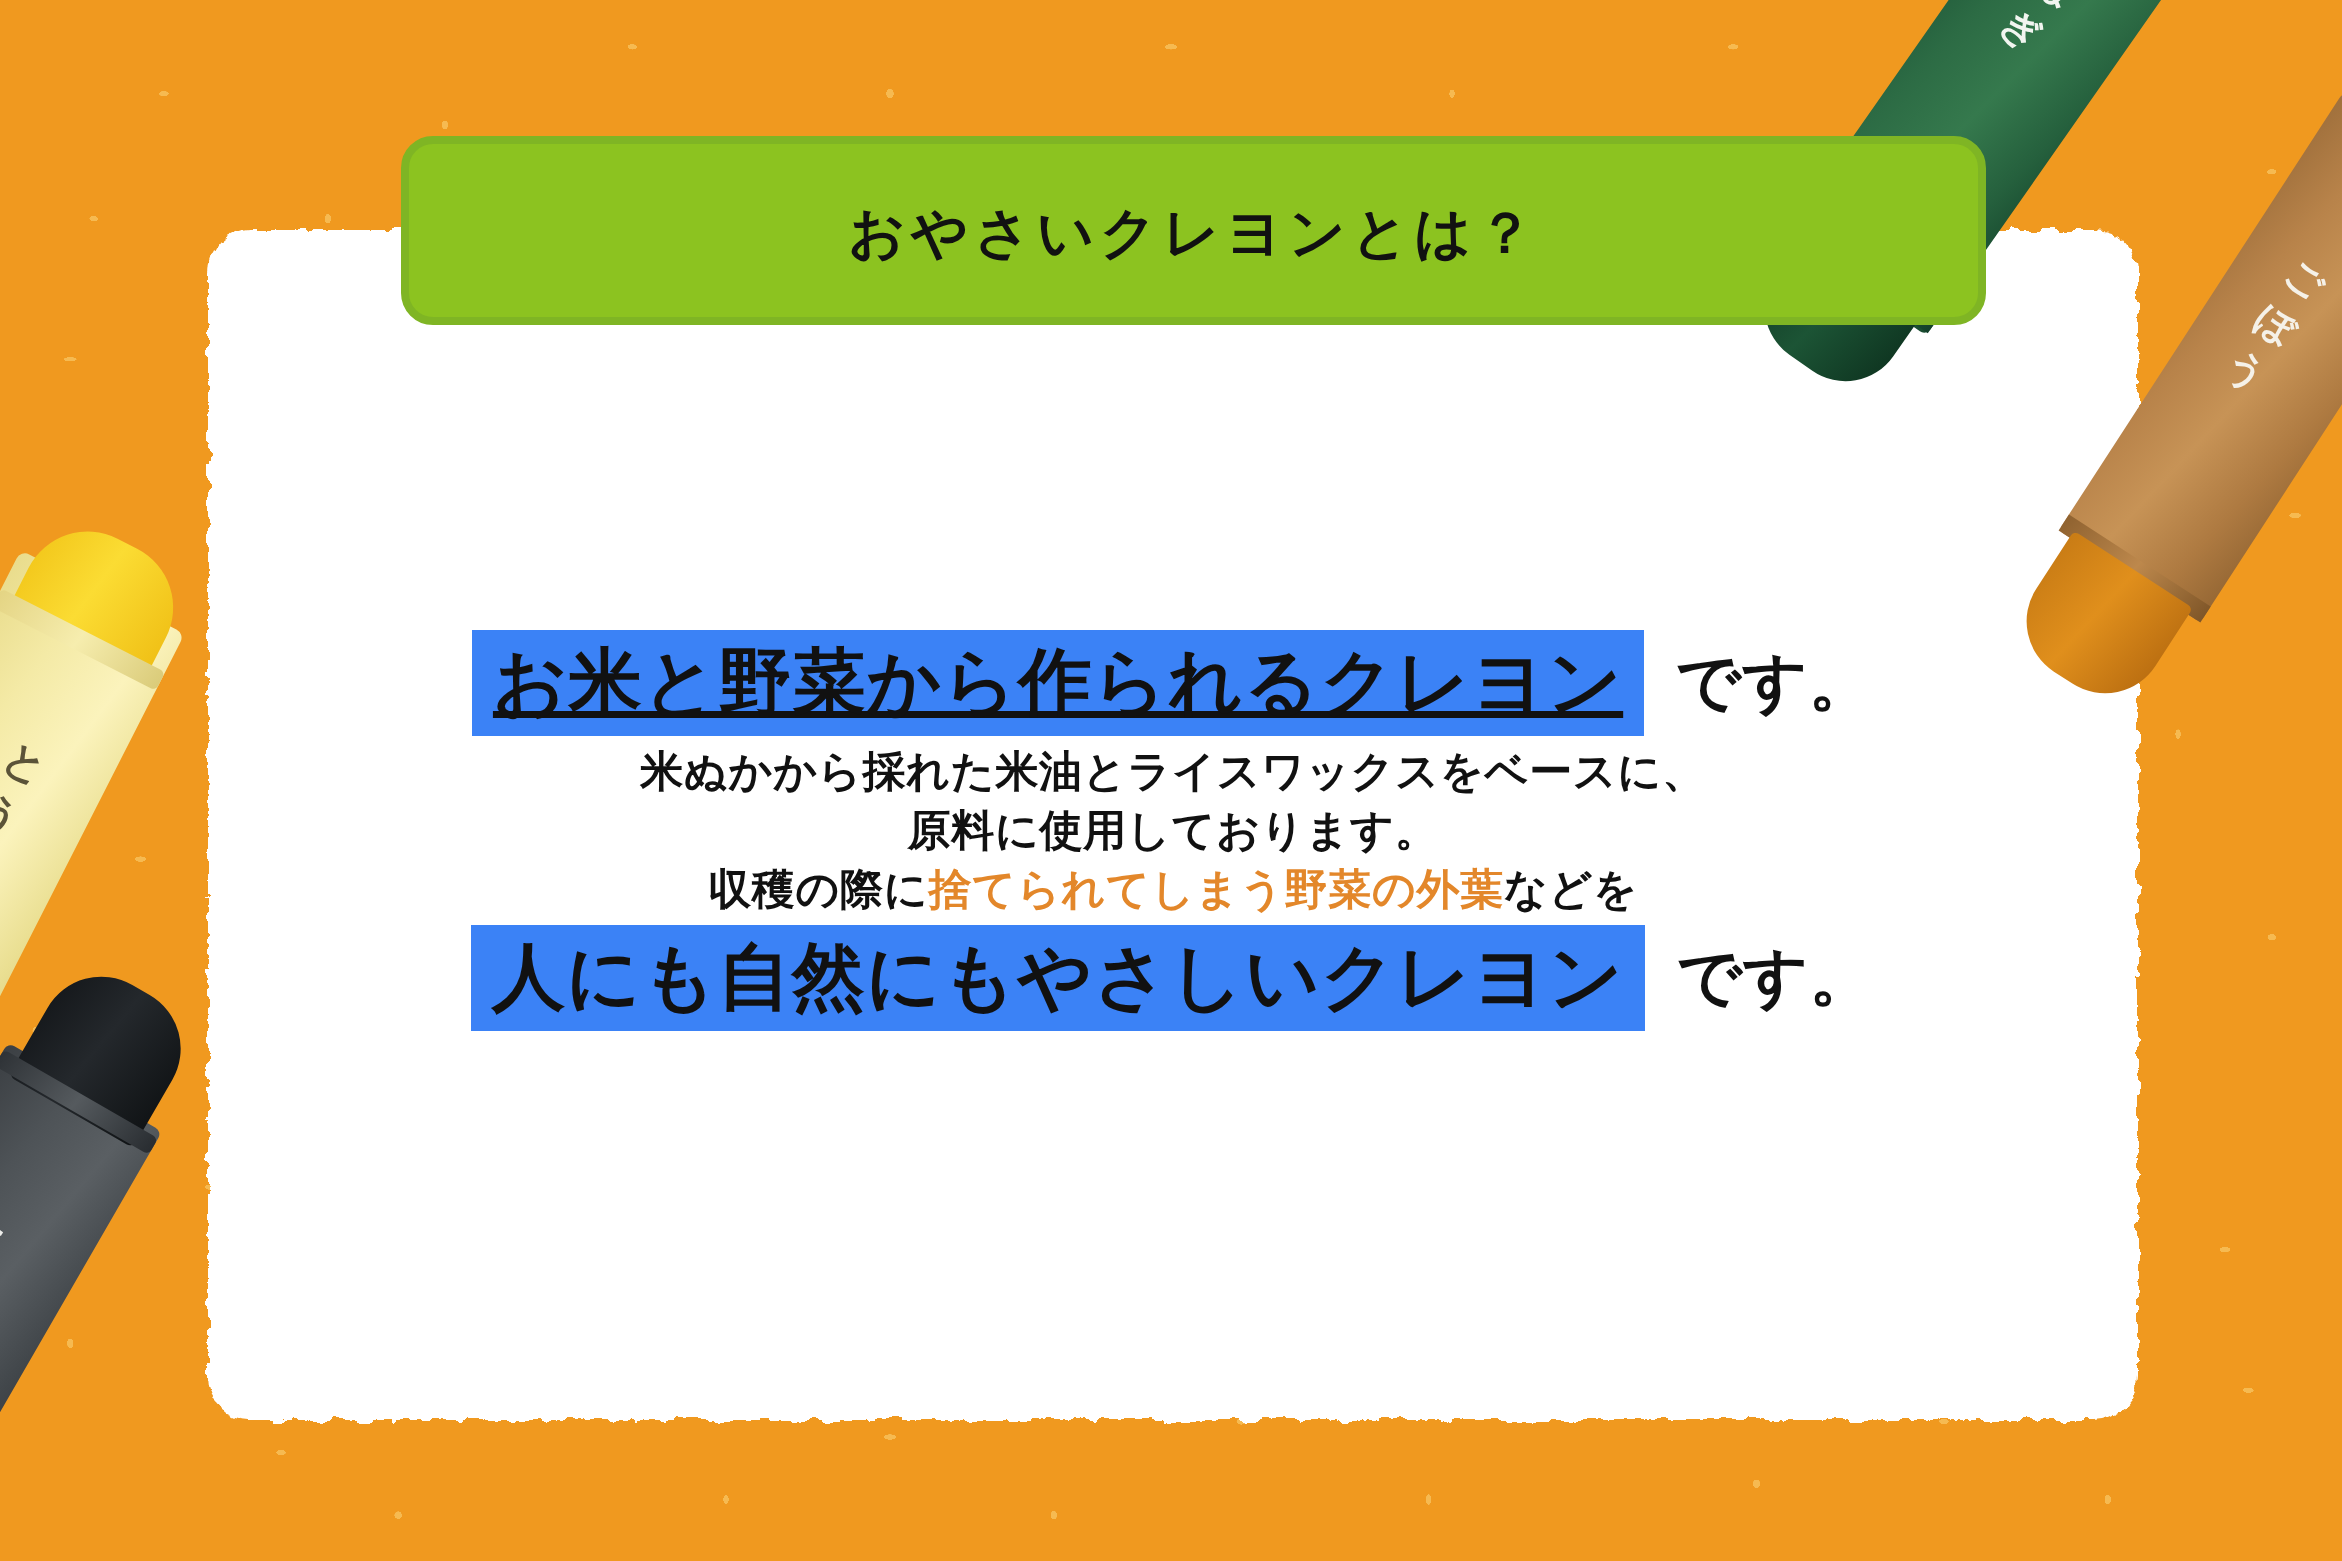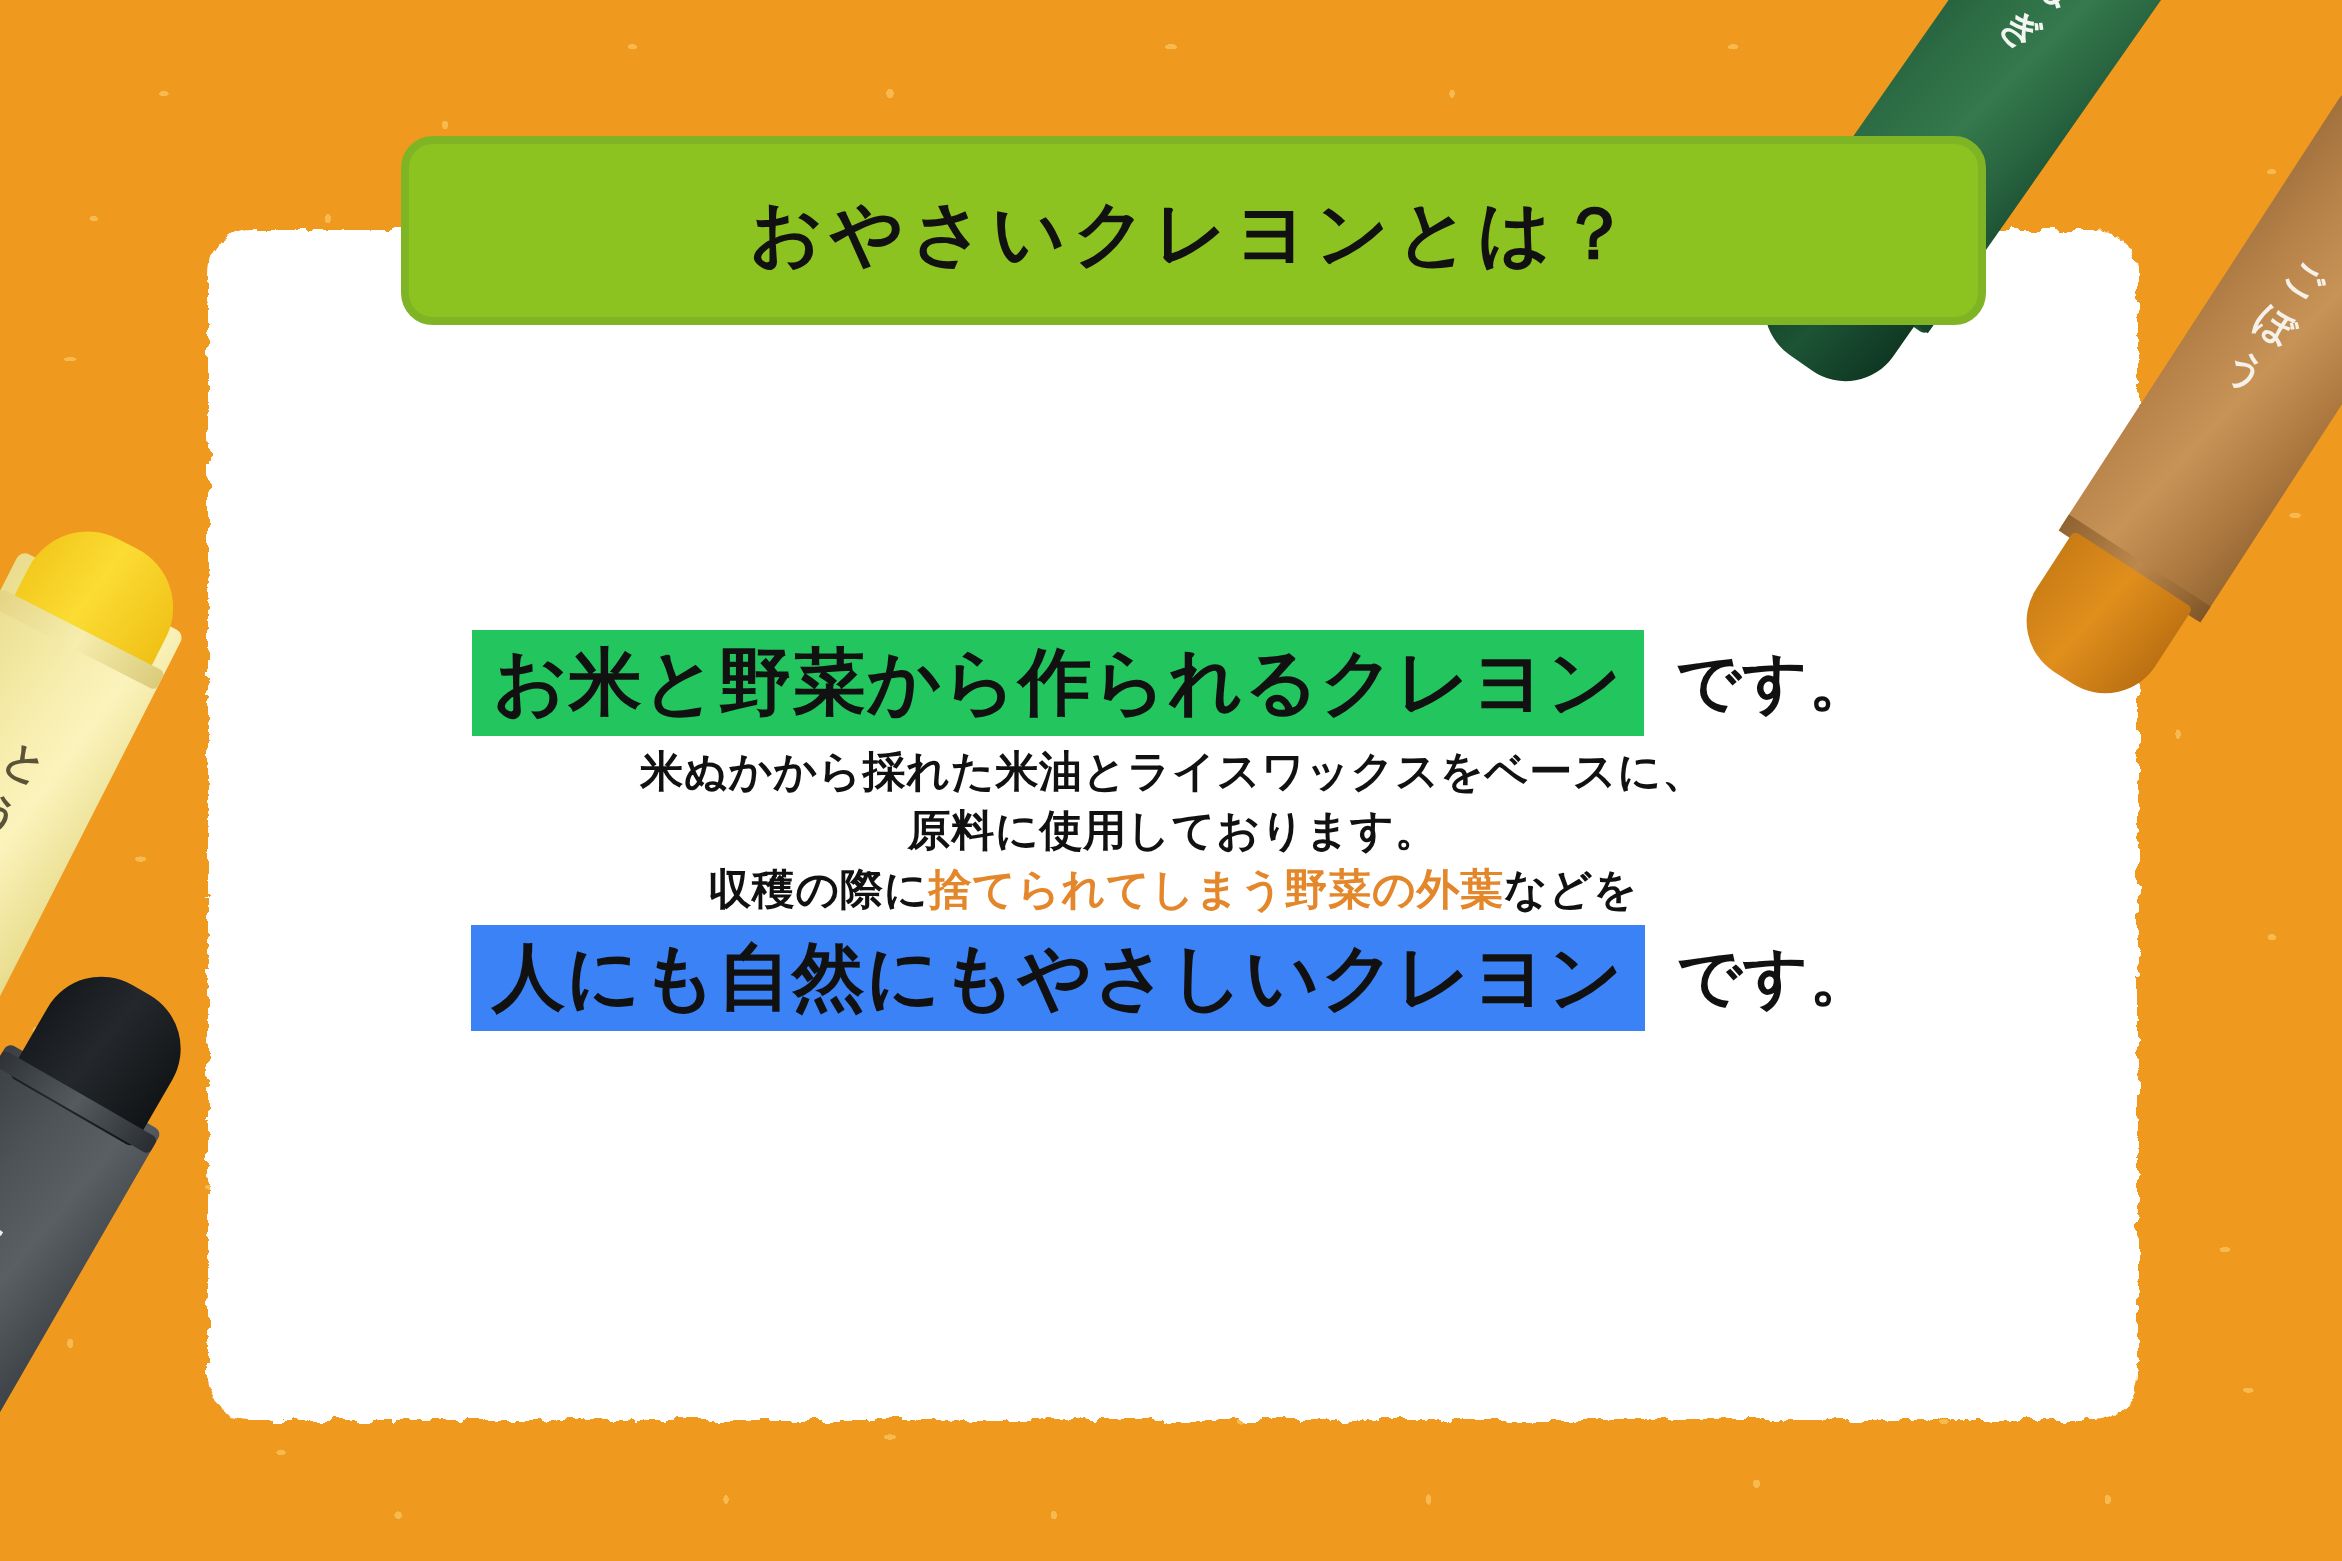--- a/index.html
+++ b/index.html
@@ -78,21 +78,21 @@
     left:401px;top:136px;
     width:1585px;height:189px;
     background:#8CC320;
     border:8.4px solid #7FB524;
     box-sizing:border-box;
     border-radius:32px;
     display:flex;align-items:center;justify-content:center;
   }
   .title-text{
     font-family:"DejaVu Sans","Liberation Sans",sans-serif;
-    font-size:72px;
+    font-size:56px;
     font-weight:700;
     color:#111111;
     letter-spacing:.10em;
     line-height:1;
     white-space:nowrap;
     transform:translateY(1.9px);
   }
 
   
   .body{
@@ -114,23 +114,24 @@
     font-family:"DejaVu Sans","Liberation Sans",sans-serif;
     font-weight:700;
     color:#111111;
     letter-spacing:.015em;
   }
   .t-big{font-size:73px;}
   .t-mid{font-size:43px;}
   .t-tail{font-size:64px;margin-left:32px;}
 
   .hl-yellow{
-    background:#22c55e;
+    background:#3b82f6;
     padding:13px 20.6px 15px 20.6px;
     display:inline-block;
+    text-decoration:underline;
   }
   .hl-orange{
     background:#3b82f6;
     padding:13px 20.6px 15px 20.6px;
     display:inline-block;
   }
   .orange-txt{color:#E3872A;}
 
   
   .crayon{position:absolute;}

